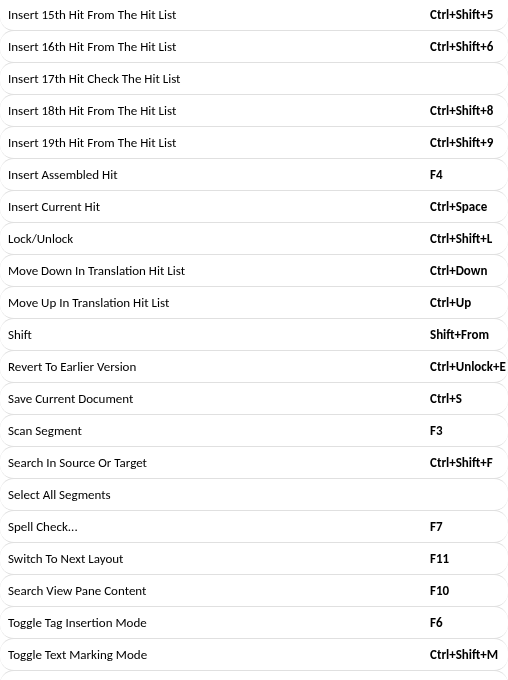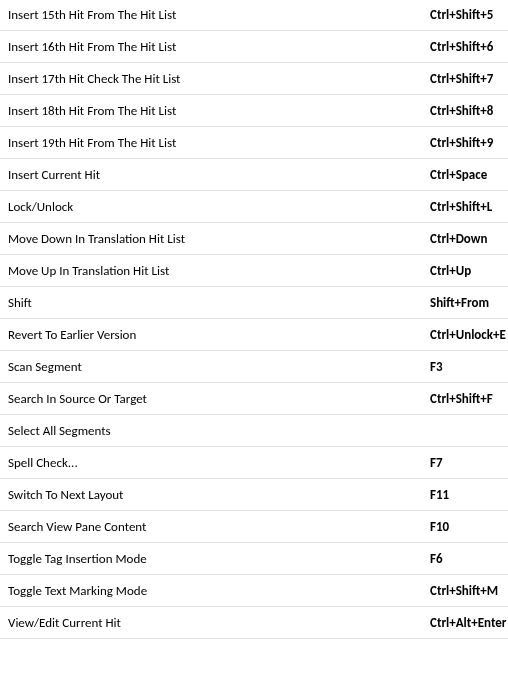--- a/index.html
+++ b/index.html
@@ -16,20 +16,21 @@
     }
     .table {
       width: 100%;
       border-collapse: collapse;
     }
     .row {
       display: flex;
       border-bottom: 1px solid #e0e0e0;
       border-top: 1px solid #e0e0e0;
       margin-top: -1px;
+      border-radius: 14px;
     }
     .row:first-child {
       border-top: none;
     }
     .cell-command {
       flex: 0 0 430px;
       padding: 8px 0 8px 8px;
     }
     .cell-shortcut {
       flex: 1;
@@ -44,29 +45,32 @@
     <div class="row">
       <div class="cell-command">Insert 15th Hit From The Hit List</div>
       <div class="cell-shortcut">Ctrl+Shift+5</div>
     </div>
     <div class="row">
       <div class="cell-command">Insert 16th Hit From The Hit List</div>
       <div class="cell-shortcut">Ctrl+Shift+6</div>
     </div>
     <div class="row">
       <div class="cell-command">Insert 17th Hit Check The Hit List</div>
-      <div class="cell-shortcut">Ctrl+Shift+7</div>
     </div>
     <div class="row">
       <div class="cell-command">Insert 18th Hit From The Hit List</div>
       <div class="cell-shortcut">Ctrl+Shift+8</div>
     </div>
     <div class="row">
       <div class="cell-command">Insert 19th Hit From The Hit List</div>
       <div class="cell-shortcut">Ctrl+Shift+9</div>
+    </div>
+    <div class="row">
+      <div class="cell-command">Insert Assembled Hit</div>
+      <div class="cell-shortcut">F4</div>
     </div>
     <div class="row">
       <div class="cell-command">Insert Current Hit</div>
       <div class="cell-shortcut">Ctrl+Space</div>
     </div>
     <div class="row">
       <div class="cell-command">Lock/Unlock</div>
       <div class="cell-shortcut">Ctrl+Shift+L</div>
     </div>
     <div class="row">
@@ -77,20 +81,24 @@
       <div class="cell-command">Move Up In Translation Hit List</div>
       <div class="cell-shortcut">Ctrl+Up</div>
     </div>
     <div class="row">
       <div class="cell-command">Shift</div>
       <div class="cell-shortcut">Shift+From</div>
     </div>
     <div class="row">
       <div class="cell-command">Revert To Earlier Version</div>
       <div class="cell-shortcut">Ctrl+Unlock+E</div>
+    </div>
+    <div class="row">
+      <div class="cell-command">Save Current Document</div>
+      <div class="cell-shortcut">Ctrl+S</div>
     </div>
     <div class="row">
       <div class="cell-command">Scan Segment</div>
       <div class="cell-shortcut">F3</div>
     </div>
     <div class="row">
       <div class="cell-command">Search In Source Or Target</div>
       <div class="cell-shortcut">Ctrl+Shift+F</div>
     </div>
     <div class="row">

